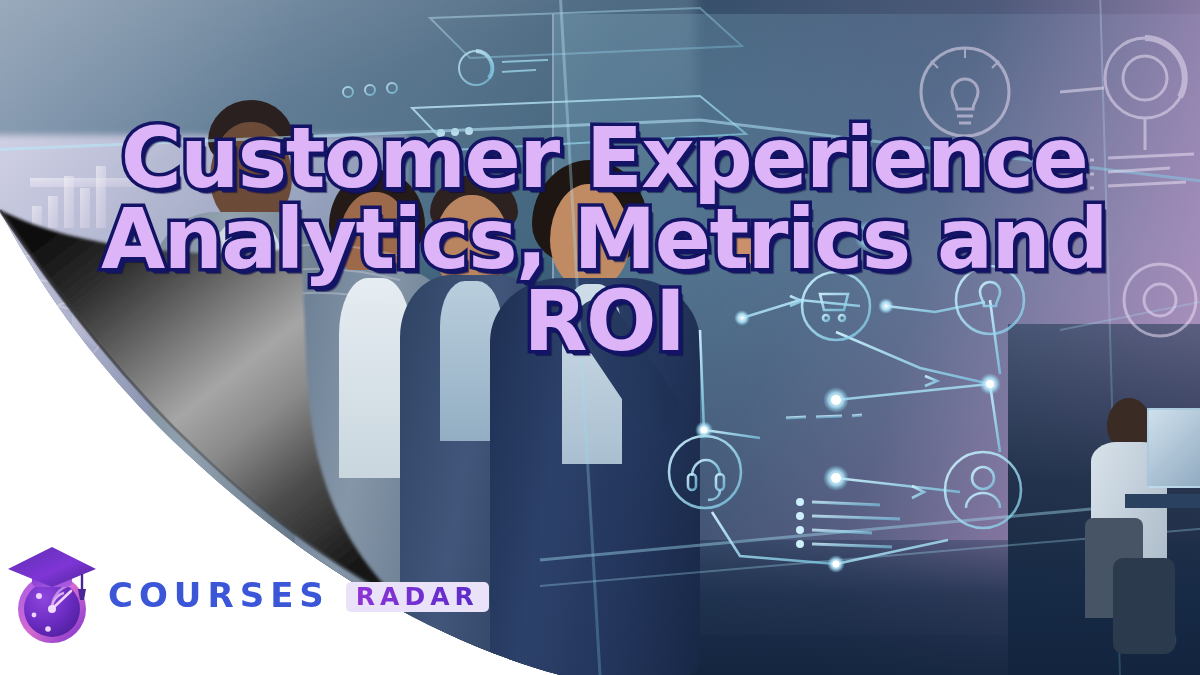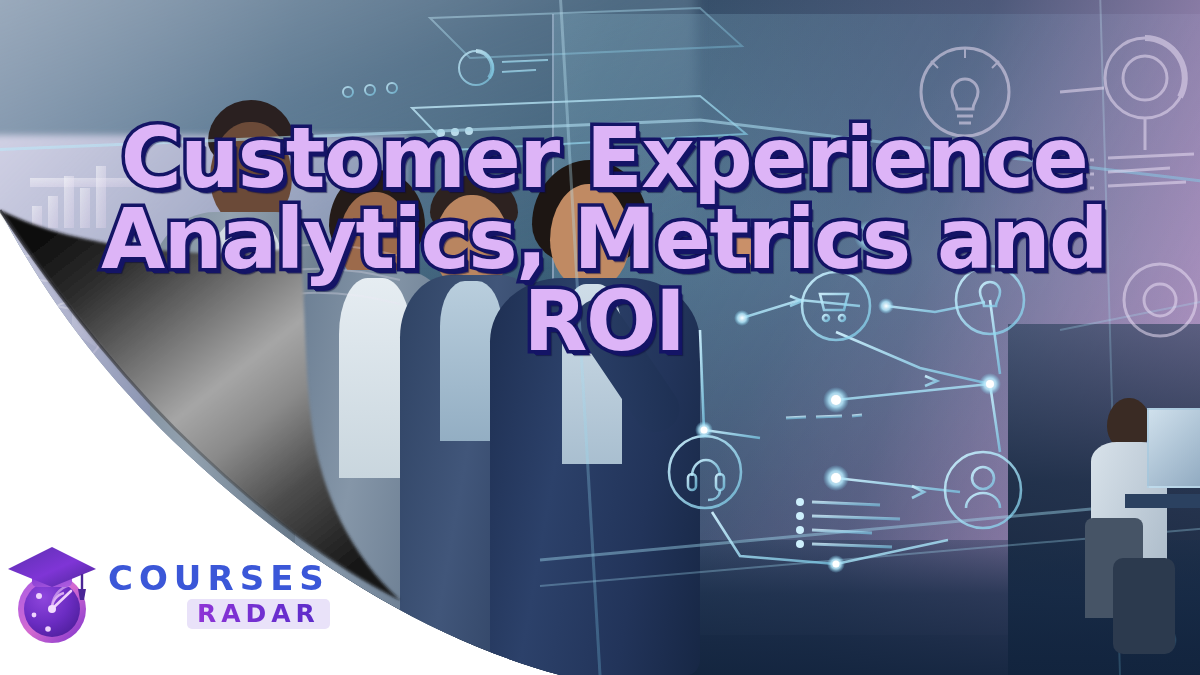--- a/index.html
+++ b/index.html
@@ -183,21 +183,21 @@
   
   .logo {
     position: absolute;
     left: 8px;
     bottom: 28px;
     display: flex;
     align-items: center;
     gap: 8px;
   }
   .logo-mark { width: 92px; height: 104px; flex: none; }
-  .logo-text { display: flex; flex-direction: column; gap: 4px; }
+  .logo-text { display: flex; flex-direction: row; gap: 4px; }
   .logo-courses {
     font-family: "DejaVu Sans", "Liberation Sans", sans-serif;
     font-weight: 700;
     font-size: 34px;
     letter-spacing: 6px;
     color: #3b57d8;
     line-height: 1;
   }
   .logo-radar-wrap {
     align-self: flex-end;

